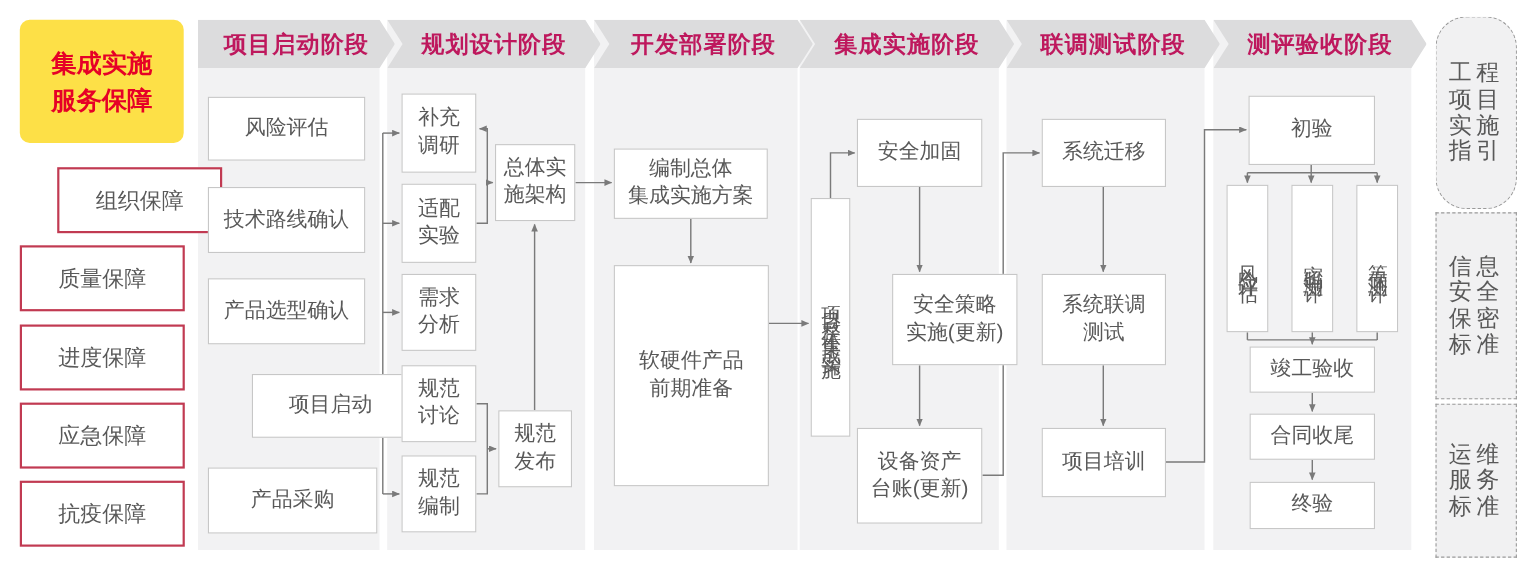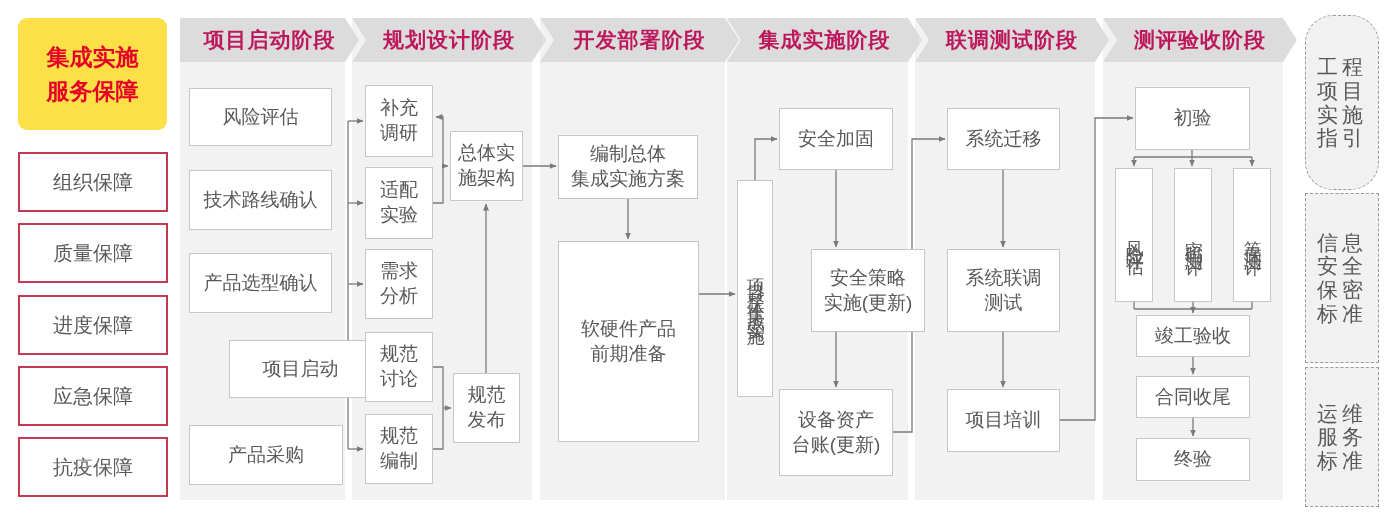--- a/index.html
+++ b/index.html
@@ -131,21 +131,21 @@
     </div>
   <div class="chev chev-next" style="left:915px;width:194px;">
       <span>联调测试阶段</span>
     </div>
   <div class="chev chev-next" style="left:1103px;width:194px;">
       <span>测评验收阶段</span>
     </div>
 
   <div class="pinkbox">集成实施
 服务保障</div>
-  <div class="redbox" style="top:152px;">组织保障</div>
+  <div class="redbox" style="top:152px;margin-left:34px;">组织保障</div>
   <div class="redbox" style="top:223px;">质量保障</div>
   <div class="redbox" style="top:366px;">应急保障</div>
   <div class="redbox" style="top:295px;">进度保障</div>
   <div class="redbox" style="top:437px;">抗疫保障</div>
 
   <div class="box" style="left:189px;top:88px;width:143px;height:58px;">风险评估</div>
   <div class="box" style="left:189px;top:170px;width:143px;height:60px;">技术路线确认</div>
   <div class="box" style="left:189px;top:253px;width:143px;height:60px;">产品选型确认</div>
   <div class="box" style="left:189px;top:340px;width:143px;height:58px;margin-left:40px;">项目启动</div>
   <div class="box" style="left:189px;top:425px;width:154px;height:60px;">产品采购</div>

